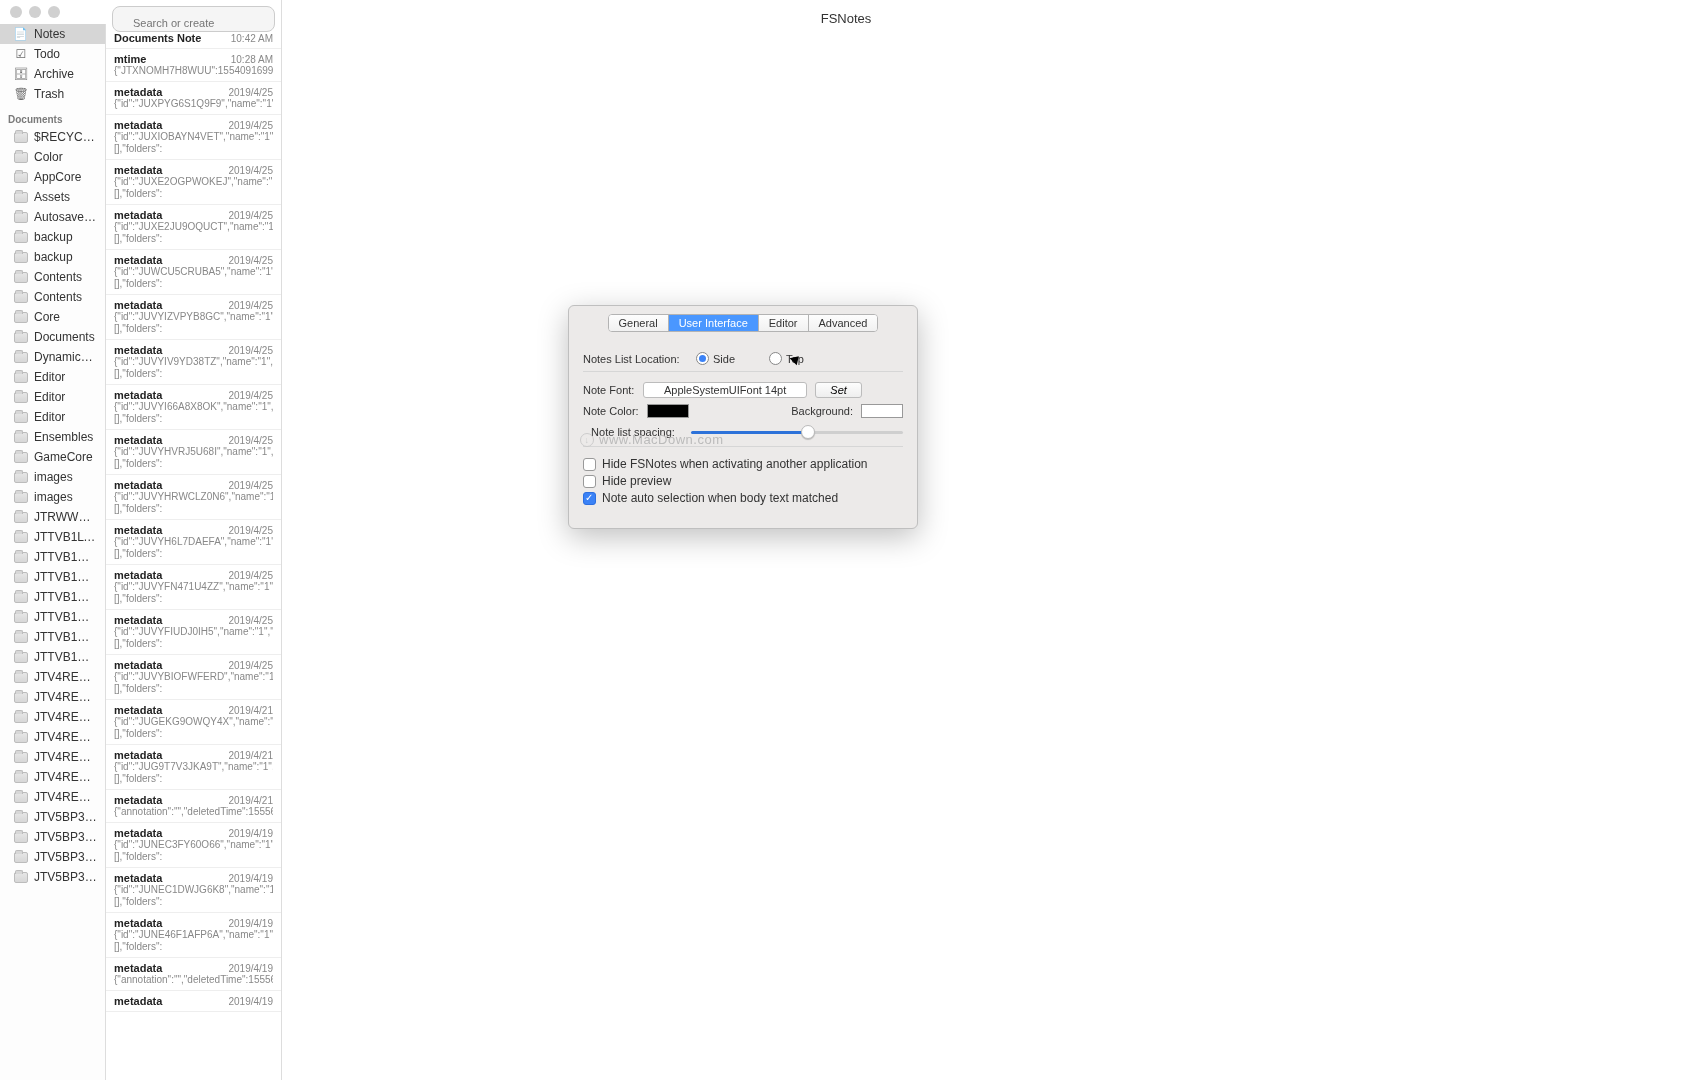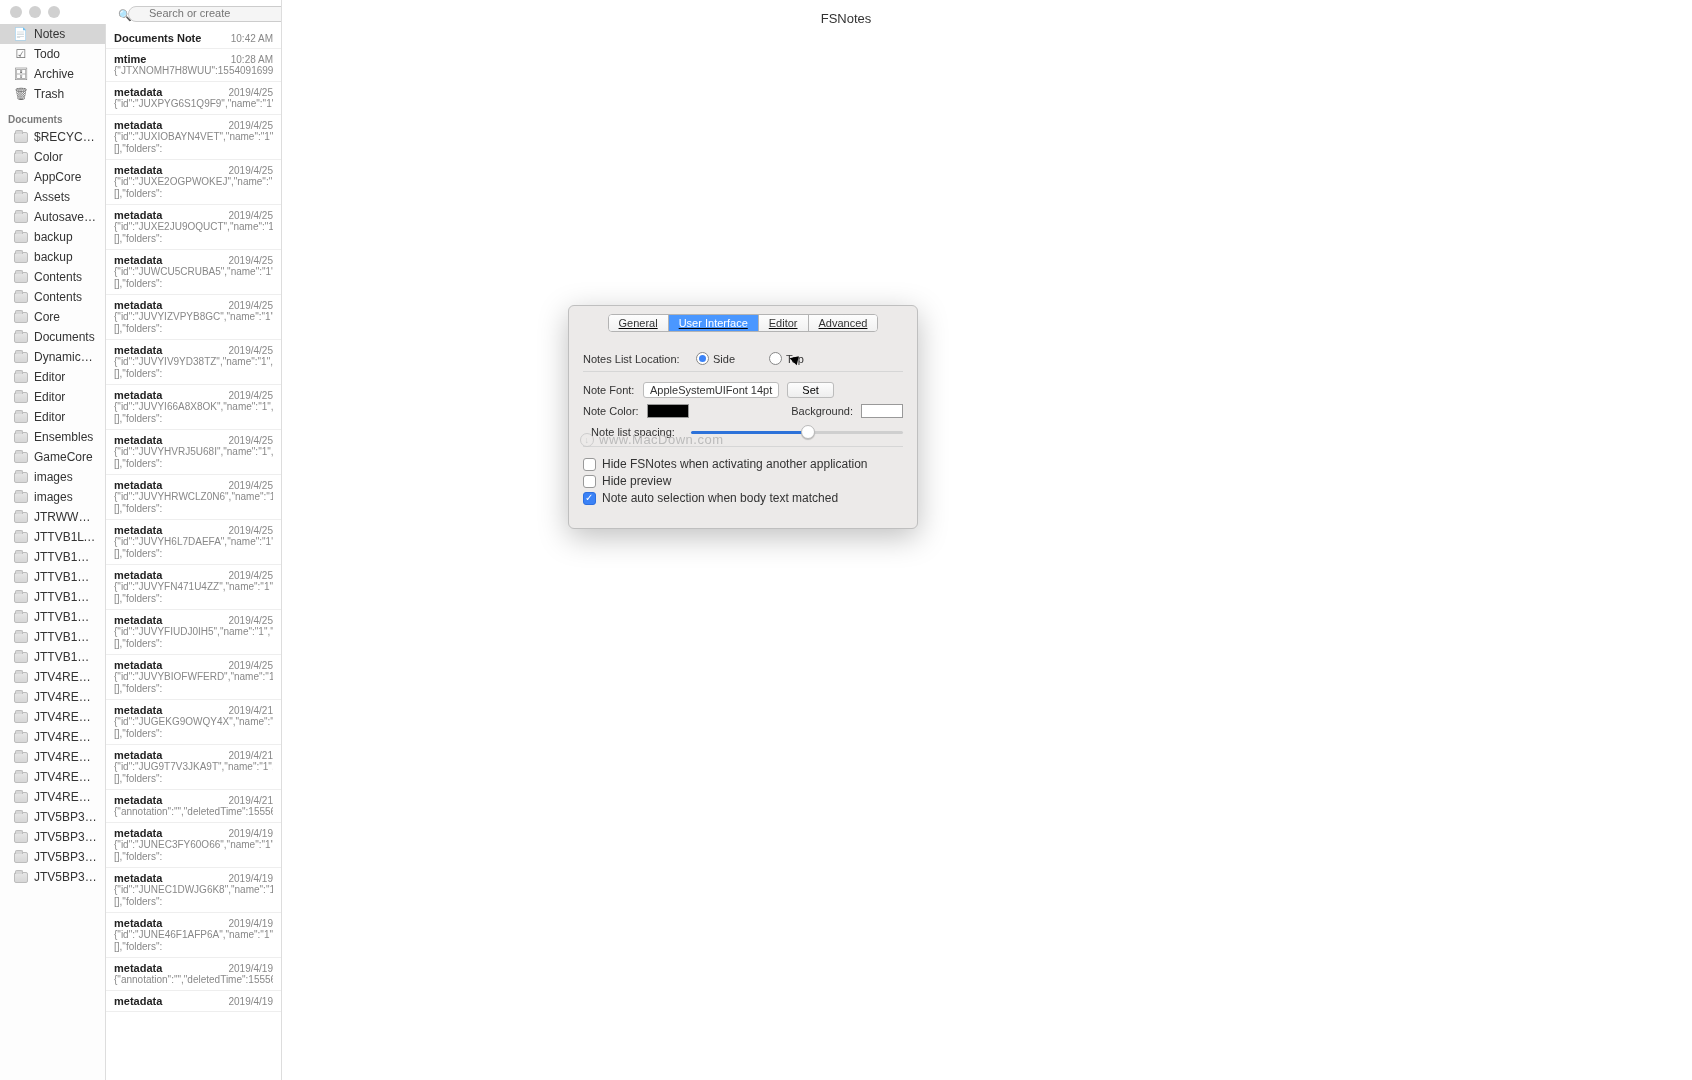--- a/index.html
+++ b/index.html
@@ -69,27 +69,26 @@
   background:#fff;
   overflow:hidden;
 }
 .search-wrap {
   padding:6px 6px 4px 6px;
   height:28px;
 }
 .search-input {
   width:100%;
   font-size:11px;
-  padding:0 6px 2px 20px;
+  padding:10px 6px 2px 20px;
   border:1px solid #ccc;
   border-radius:8px;
   background:#f5f5f5;
   color:#888;
   position:relative;
-  margin-left:16px;
 }
 .search-holder { position:relative; }
 .search-holder .mag {
   position:absolute; left:12px; top:9px;
   width:10px; height:10px;
   color:#999;
   font-size:11px;
 }
 .nl-items { overflow:hidden; }
 .nl-item {
@@ -150,21 +149,20 @@
   display:flex; justify-content:center;
   padding:8px 10px 10px 10px;
   gap:0;
 }
 .seg {
   display:flex;
   border:1px solid #b3b3b3;
   border-radius:4px;
   overflow:hidden;
   background:#fff;
-  text-decoration:underline;
 }
 .seg .seg-item {
   font-size:11px;
   padding:2px 10px;
   color:#333;
   border-right:1px solid #b3b3b3;
   background:linear-gradient(#fdfdfd,#f1f1f1);
   cursor:default;
 }
 .seg .seg-item:last-child { border-right:none; }
@@ -195,30 +193,31 @@
 .radio-dot.on::after {
   content:""; position:absolute; left:2px; top:2px;
   width:7px; height:7px; border-radius:50%;
   background:#3b82f6;
 }
 .fontfield {
   border:1px solid #bcbcbc;
   border-radius:3px;
   background:#fff;
   font-size:11px;
-  padding:1px 6px;
+  padding:1px 20px;
   min-width:135px;
   text-align:center;
 }
 .set-btn {
   border:1px solid #bcbcbc;
   border-radius:3px;
   background:linear-gradient(#fdfdfd,#eee);
   font-size:11px;
   padding:1px 14px;
+  font-style:italic;
 }
 .swatch {
   width:42px; height:14px;
   border:1px solid #999;
 }
 .swatch.black { background:#000; }
 .swatch.white { background:#fff; }
 
 .slider-row .slider {
   flex:1;

